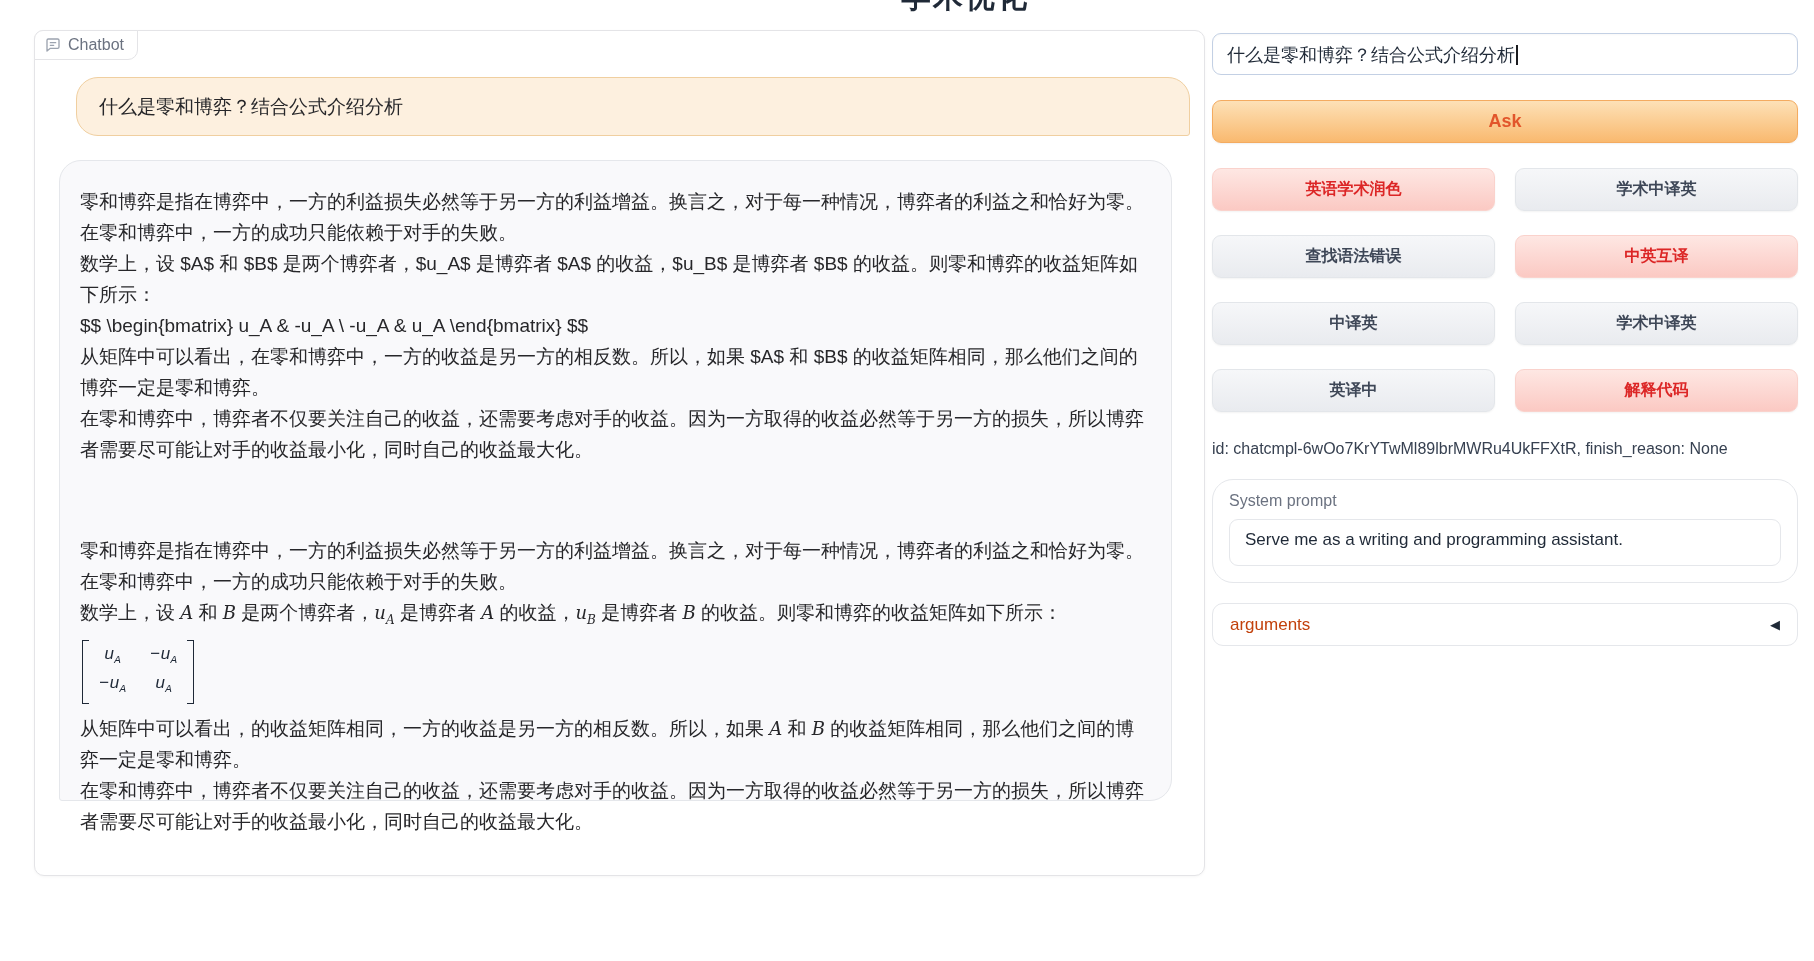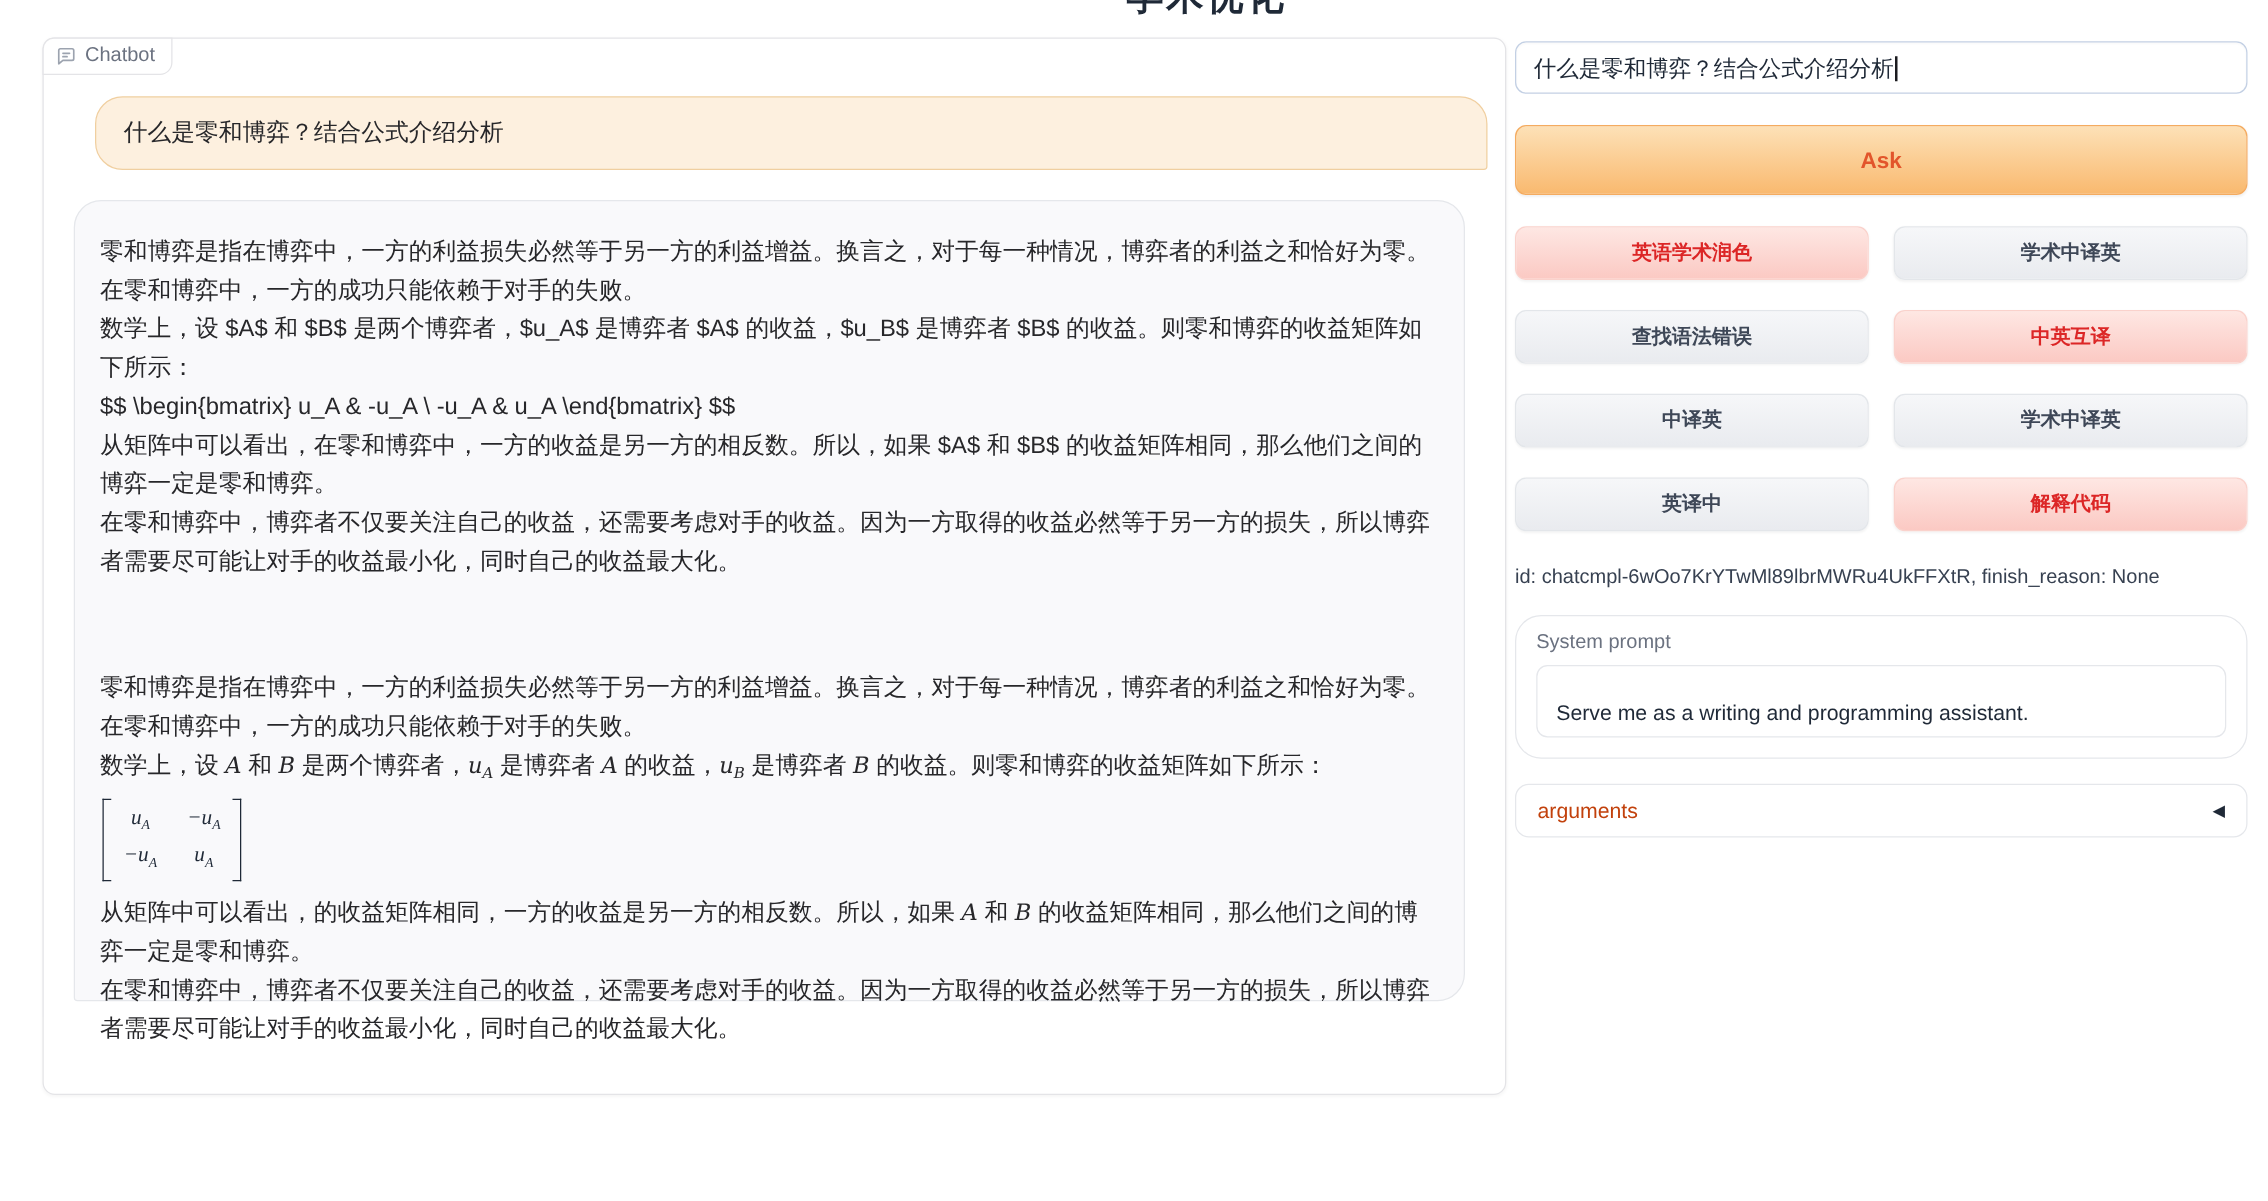--- a/index.html
+++ b/index.html
@@ -25,59 +25,59 @@
     background:#fdf0df; border:1px solid #f0cfa0; border-radius:22px 22px 3px 22px;
     padding:13px 22px; color:#27272a; }
   .bubble-bot { left:24px; top:129px; width:1113px; height:641px;
     background:#f9f9fb; border:1px solid #e5e7eb; border-radius:22px 22px 22px 3px;
     padding:25px 20px; color:#27272a; }
   .rendered-copy { margin-top:70px; }
   .mvar { font-family:"DejaVu Serif", serif; font-style:italic; font-size:18px; }
   .mvar sub { font-size:12px; font-style:italic; }
 
   .matrix { display:inline-flex; align-items:stretch; margin:4px 0 3px 2px;
-    font-family:Liberation Serif, serif; font-style:italic; line-height:23px; }
+    font-family:Liberation Mono, monospace; font-style:italic; line-height:23px; }
   .matrix .brk { width:7px; border:1.6px solid #1f2937; }
   .matrix .brk.l { border-right:none; }
   .matrix .brk.r { border-left:none; }
   .matrix .cells { display:grid; grid-template-columns:auto auto; column-gap:24px;
     padding:3px 10px; font-size:17px; color:#1f2937; }
   .matrix .cell { text-align:center; }
   .matrix sub { font-size:11px; }
 
   
   .right-col { position:absolute; left:1212px; top:33px; width:586px; }
   .query-box { height:42px; background:#fff; border:1px solid #c3d0e4; border-radius:9px;
     padding:9px 14px; font-size:18px; color:#1f2937; white-space:nowrap; overflow:hidden;
     box-shadow:inset 0 1px 2px rgba(0,0,0,.03); }
   .caret { display:inline-block; width:2px; height:20px; background:#1b1b1f;
     vertical-align:-4px; margin-left:1px; }
 
-  .ask-btn { margin-top:25px; height:56px; border-radius:9px;
+  .ask-btn { margin-top:25px; height:43px; border-radius:9px;
     background:linear-gradient(180deg,#fde1b7 0%,#f9b96f 100%);
     border:1px solid #f4ab60; color:#e2552b; font-weight:700; font-size:18px;
     display:flex; align-items:center; justify-content:center; cursor:pointer;
     box-shadow:0 1px 2px rgba(0,0,0,.06); }
 
   .btn-grid { margin-top:25px; display:grid; grid-template-columns:283px 283px;
     column-gap:20px; row-gap:24px; }
   .qbtn { height:43px; border-radius:9px; display:flex; align-items:center; justify-content:center;
     font-weight:700; font-size:16px; cursor:pointer; box-shadow:0 1px 2px rgba(0,0,0,.05); }
   .qbtn.gray { background:linear-gradient(180deg,#f6f7f9 0%,#e9ebef 100%);
     border:1px solid #e3e6ea; color:#3e4757; }
   .qbtn.pink { background:linear-gradient(180deg,#fee7e3 0%,#fbc9c3 100%);
     border:1px solid #fad2cc; color:#dc2626; }
 
   .status-line { margin-top:28px; font-size:16px; color:#374151; }
 
   .sys-group { margin-top:21px; background:#fff; border:1px solid #e5e7eb; border-radius:21px;
     padding:12px 16px 16px 16px; }
   .sys-label { font-size:16px; color:#6b7280; }
   .sys-box { margin-top:9px; height:47px; background:#fff; border:1px solid #e5e7eb;
-    border-radius:9px; padding:28px 15px; font-size:17px; color:#1f2937; }
+    border-radius:9px; padding:10px 15px; font-size:17px; color:#1f2937; }
 
   .accordion { margin-top:20px; height:43px; background:#fff; border:1px solid #e5e7eb;
     border-radius:11px; display:flex; align-items:center; justify-content:space-between;
     padding:0 17px; cursor:pointer; }
   .accordion-label { font-size:17px; color:#c2410c;text-align:center; }
   .accordion-arrow { font-size:13px; color:#1f2937; }
 </style>
 </head>
 <body>
 

